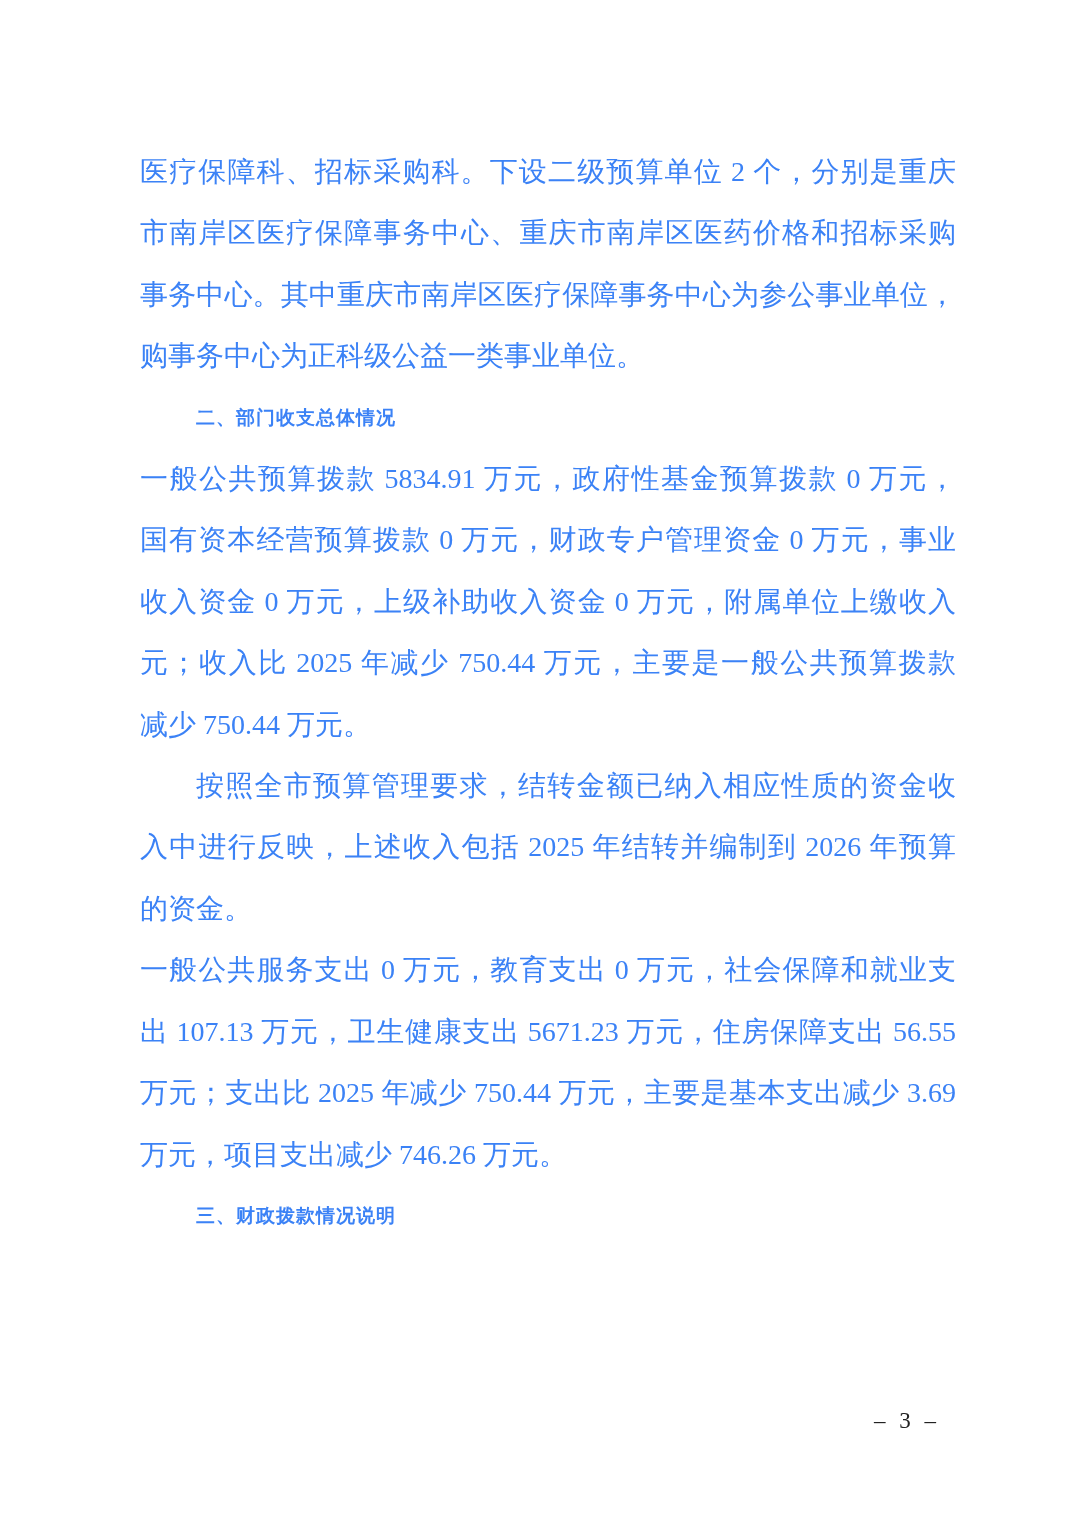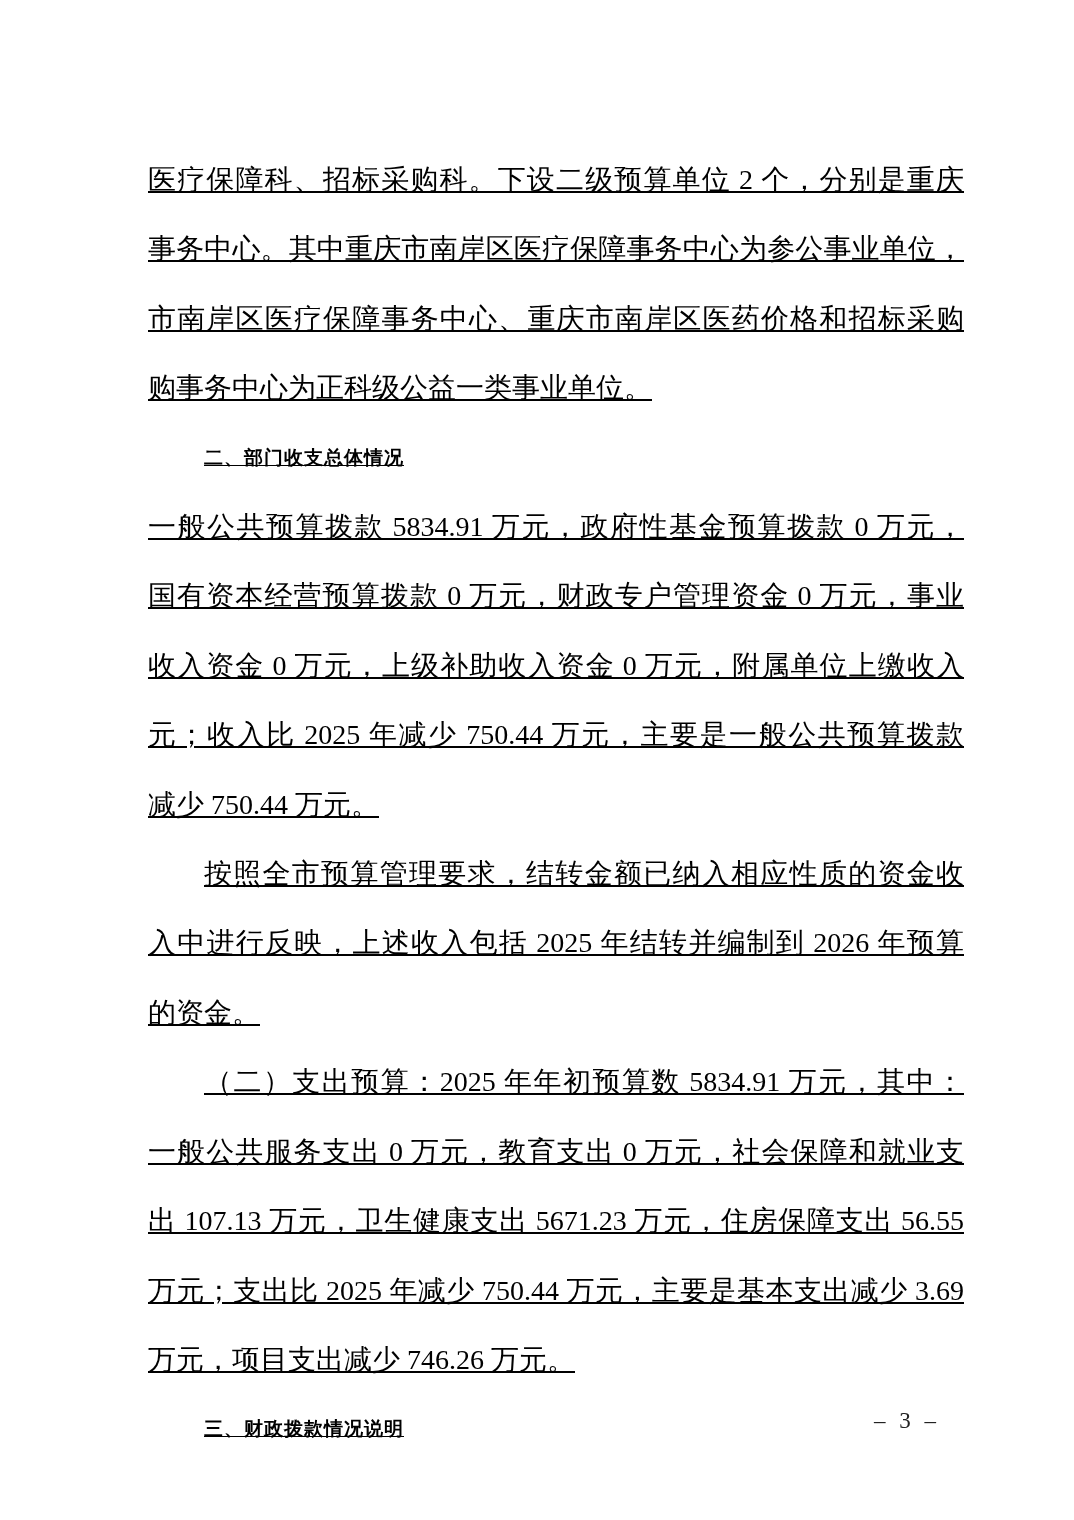--- a/index.html
+++ b/index.html
@@ -16,32 +16,31 @@
     font-family: "Liberation Serif", serif;
     color: #111111;
   }
   .doc {
     position: absolute;
     left: 132px;
     top: 137px;
     width: 816px;
   }
   .line {
-    margin: 16px;
+    margin: 8px;
     padding: 0;
     box-sizing: border-box;
     width: 100%;
     font-family: "Liberation Serif", serif;
     font-size: 28px;
     line-height: 53.4px;
-    color: #000000;
+    color: #3b82f6;
     text-align: justify;
     text-align-last: justify;
     white-space: normal;
-    text-decoration: underline;
   }
   .line.end {
     text-align: left;
     text-align-last: left;
   }
   .line.ind {
     padding-left: 56px;
   }
   .line.h {
     font-family: "Liberation Sans", sans-serif;
@@ -62,33 +61,32 @@
     letter-spacing: 3px;
     word-spacing: 2px;
   }
 </style>
 </head>
 <body>
 
 <div class="page">
   <main class="doc">
     <p class="line">医疗保障科、招标采购科。下设二级预算单位 2 个，分别是重庆</p>
+    <p class="line">市南岸区医疗保障事务中心、重庆市南岸区医药价格和招标采购</p>
     <p class="line">事务中心。其中重庆市南岸区医疗保障事务中心为参公事业单位，</p>
-    <p class="line">市南岸区医疗保障事务中心、重庆市南岸区医药价格和招标采购</p>
     <p class="line end">购事务中心为正科级公益一类事业单位。</p>
     <p class="line h">二、部门收支总体情况</p>
     <p class="line">一般公共预算拨款 5834.91 万元，政府性基金预算拨款 0 万元，</p>
     <p class="line">国有资本经营预算拨款 0 万元，财政专户管理资金 0 万元，事业</p>
     <p class="line">收入资金 0 万元，上级补助收入资金 0 万元，附属单位上缴收入</p>
     <p class="line">元；收入比 2025 年减少 750.44 万元，主要是一般公共预算拨款</p>
     <p class="line end">减少 750.44 万元。</p>
     <p class="line ind">按照全市预算管理要求，结转金额已纳入相应性质的资金收</p>
     <p class="line">入中进行反映，上述收入包括 2025 年结转并编制到 2026 年预算</p>
     <p class="line end">的资金。</p>
-    <p class="line ind">（二）支出预算：2025 年年初预算数 5834.91 万元，其中：</p>
     <p class="line">一般公共服务支出 0 万元，教育支出 0 万元，社会保障和就业支</p>
     <p class="line">出 107.13 万元，卫生健康支出 5671.23 万元，住房保障支出 56.55</p>
     <p class="line">万元；支出比 2025 年减少 750.44 万元，主要是基本支出减少 3.69</p>
     <p class="line end">万元，项目支出减少 746.26 万元。</p>
     <p class="line h">三、财政拨款情况说明</p>
   </main>
   <div class="pagenum">– 3 –</div>
 </div>
 
 </body></html>

